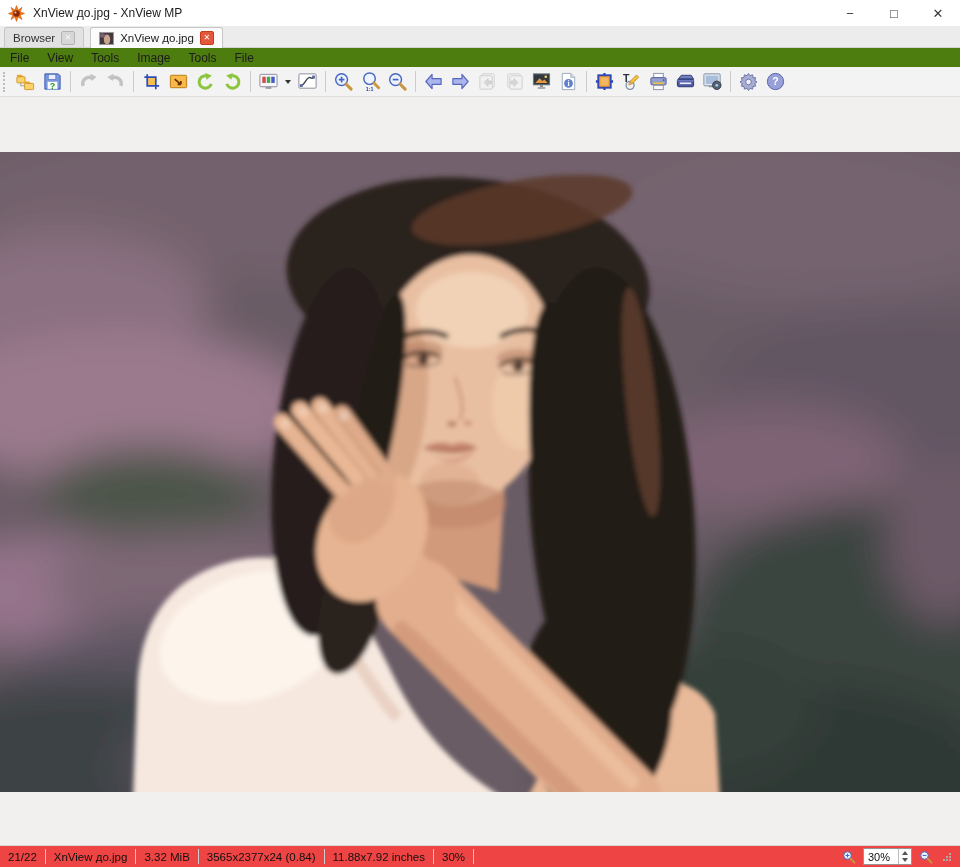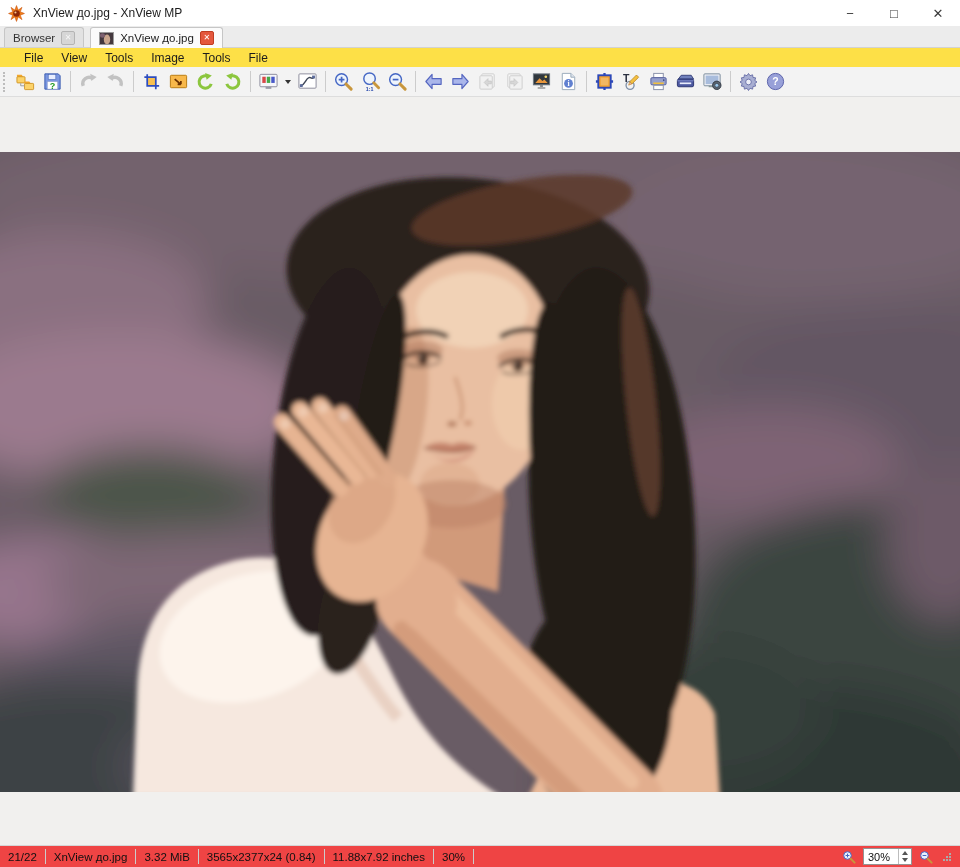--- a/index.html
+++ b/index.html
@@ -18,21 +18,21 @@
   .tabbar { height:22px; background:#ececec; border-bottom:1px solid #d2d2d2; display:flex; align-items:flex-end; padding-left:4px; flex:none; }
   .tab { display:flex; align-items:center; gap:6px; padding:0 8px; font-size:11.5px; color:#333;
          height:20px; border:1px solid #c6c6c6; border-bottom:none; border-radius:3px 3px 0 0; background:#e2e2e2; margin-right:6px; }
   .tab.active { background:#fbfbfb; height:21px; margin-bottom:-1px; color:#222; }
   .tab-close { width:14px; height:14px; border-radius:2px; display:flex; align-items:center; justify-content:center; font-size:8px; line-height:1; }
   .tab-close.gray { background:#d6d6d6; border:1px solid #b4b4b4; color:#f6f6f6; }
   .tab-close.red  { background:#e4573d; border:1px solid #c03c22; color:#ffffff; }
   .thumb { display:flex; }
 
   
-  .menubar { height:19px; background:#fde047; display:flex; align-items:center; font-size:12px; color:#1c1c1c; padding-left:15px; flex:none; }
+  .menubar { height:19px; background:#4d7c0f; display:flex; align-items:center; font-size:12px; color:#1c1c1c; padding-left:1px; flex:none; }
   .menu-item { padding:2px 9px; }
 
   
   .toolbar { height:30px; background:#f3f3f3; border-bottom:1px solid #dddddd; display:flex; align-items:center; padding-left:2px; flex:none; }
   .tb-grip { width:5px; height:20px; border-left:2px dotted #bdbdbd; margin:0 4px 0 1px; }
   .tbtn { width:27px; height:26px; display:flex; align-items:center; justify-content:center; flex:none; }
   .tbtn.narrow { width:12px; }
   .tb-sep { width:1px; height:21px; background:#cccccc; margin:0 4px; flex:none; }
   .tbtn.disabled { opacity:.5; }
   .caret-down { width:0; height:0; border-left:3.5px solid transparent; border-right:3.5px solid transparent; border-top:4px solid #333; }

